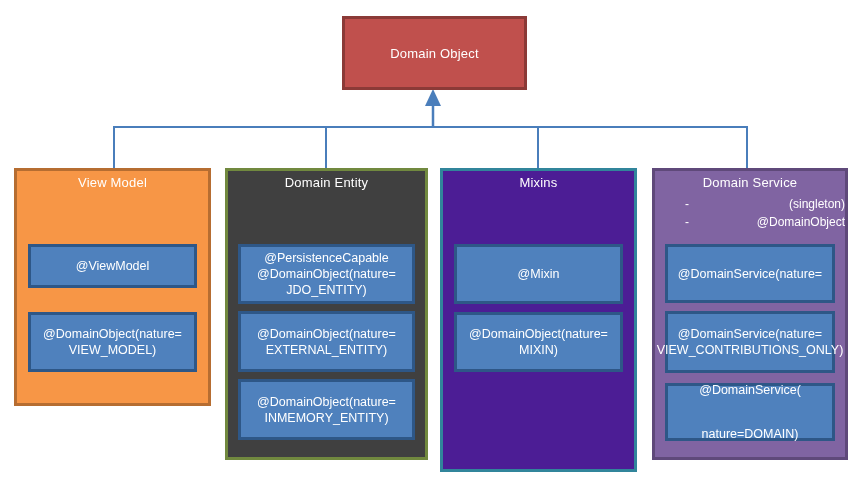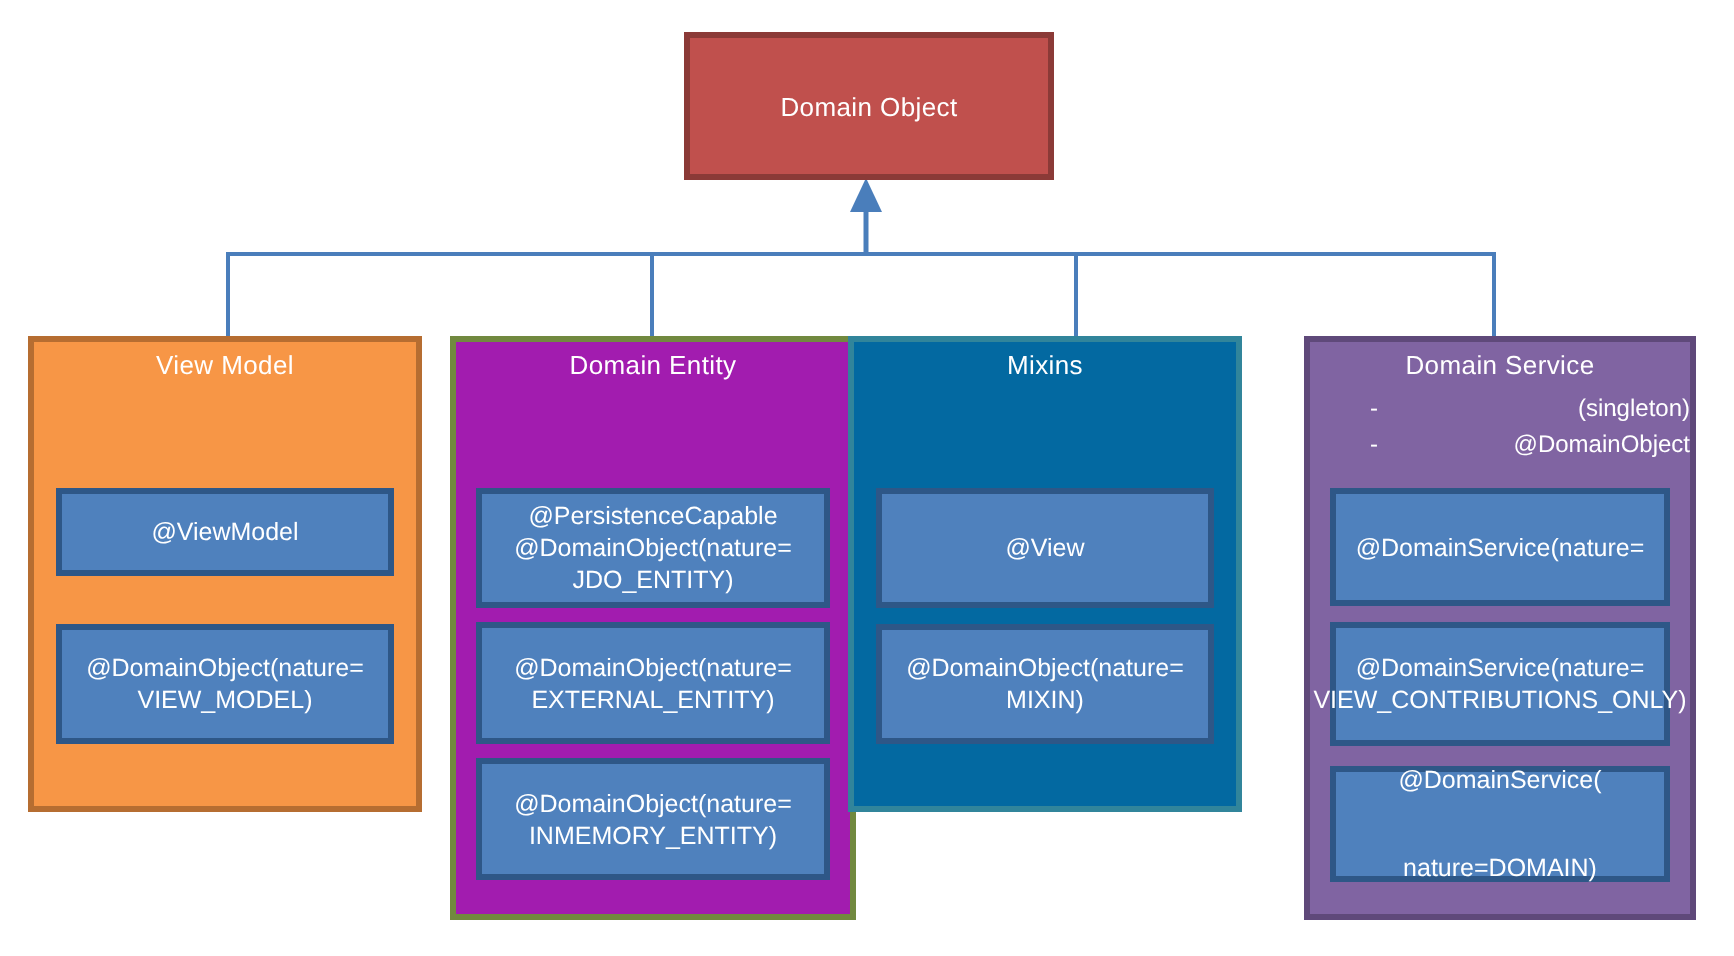--- a/index.html
+++ b/index.html
@@ -19,22 +19,22 @@
     display:flex;align-items:center;justify-content:center;
   }
   .root-box .title{color:#ffffff;font-size:13px;letter-spacing:.2px;}
 
   
   .group{
     position:absolute;top:168px;box-sizing:border-box;
     border:3px solid;color:#ffffff;
   }
   .group-vm{left:14px;width:197px;height:238px;background:#F79646;border-color:#B66D31;}
-  .group-de{left:225px;width:203px;height:292px;background:#a21caf;border-color:#71893F;}
-  .group-mx{left:424px;width:197px;height:238px;background:#0369a1;border-color:#31859B;}
+  .group-de{left:225px;width:203px;height:292px;background:#404040;border-color:#71893F;}
+  .group-mx{left:440px;width:197px;height:304px;background:#4c1d95;border-color:#31859B;}
   .group-ds{left:652px;width:196px;height:292px;background:#8064A2;border-color:#5F497A;}
 
   .group-title{
     margin-top:4px;text-align:center;font-size:13px;color:#ffffff;letter-spacing:.2px;
   }
 
   
   .note-row{position:absolute;left:0;right:0;height:17px;font-size:12px;color:#ffffff;}
   .note-row .dash{position:absolute;left:30px;top:0;}
   .note-row .note-text{position:absolute;left:0;right:0;top:0;text-align:right;}
@@ -100,21 +100,21 @@
     </div>
     <div class="anno de-a3">
       <div>@DomainObject(nature=</div>
       <div>INMEMORY_ENTITY)</div>
     </div>
   </div>
 
   <div class="group group-mx">
     <div class="group-title">Mixins</div>
     <div class="anno mx-a1">
-      <div>@View</div>
+      <div>@Mixin</div>
     </div>
     <div class="anno mx-a2">
       <div>@DomainObject(nature=</div>
       <div>MIXIN)</div>
     </div>
   </div>
 
   <div class="group group-ds">
     <div class="group-title">Domain Service</div>
     <div class="note-row note-1">

